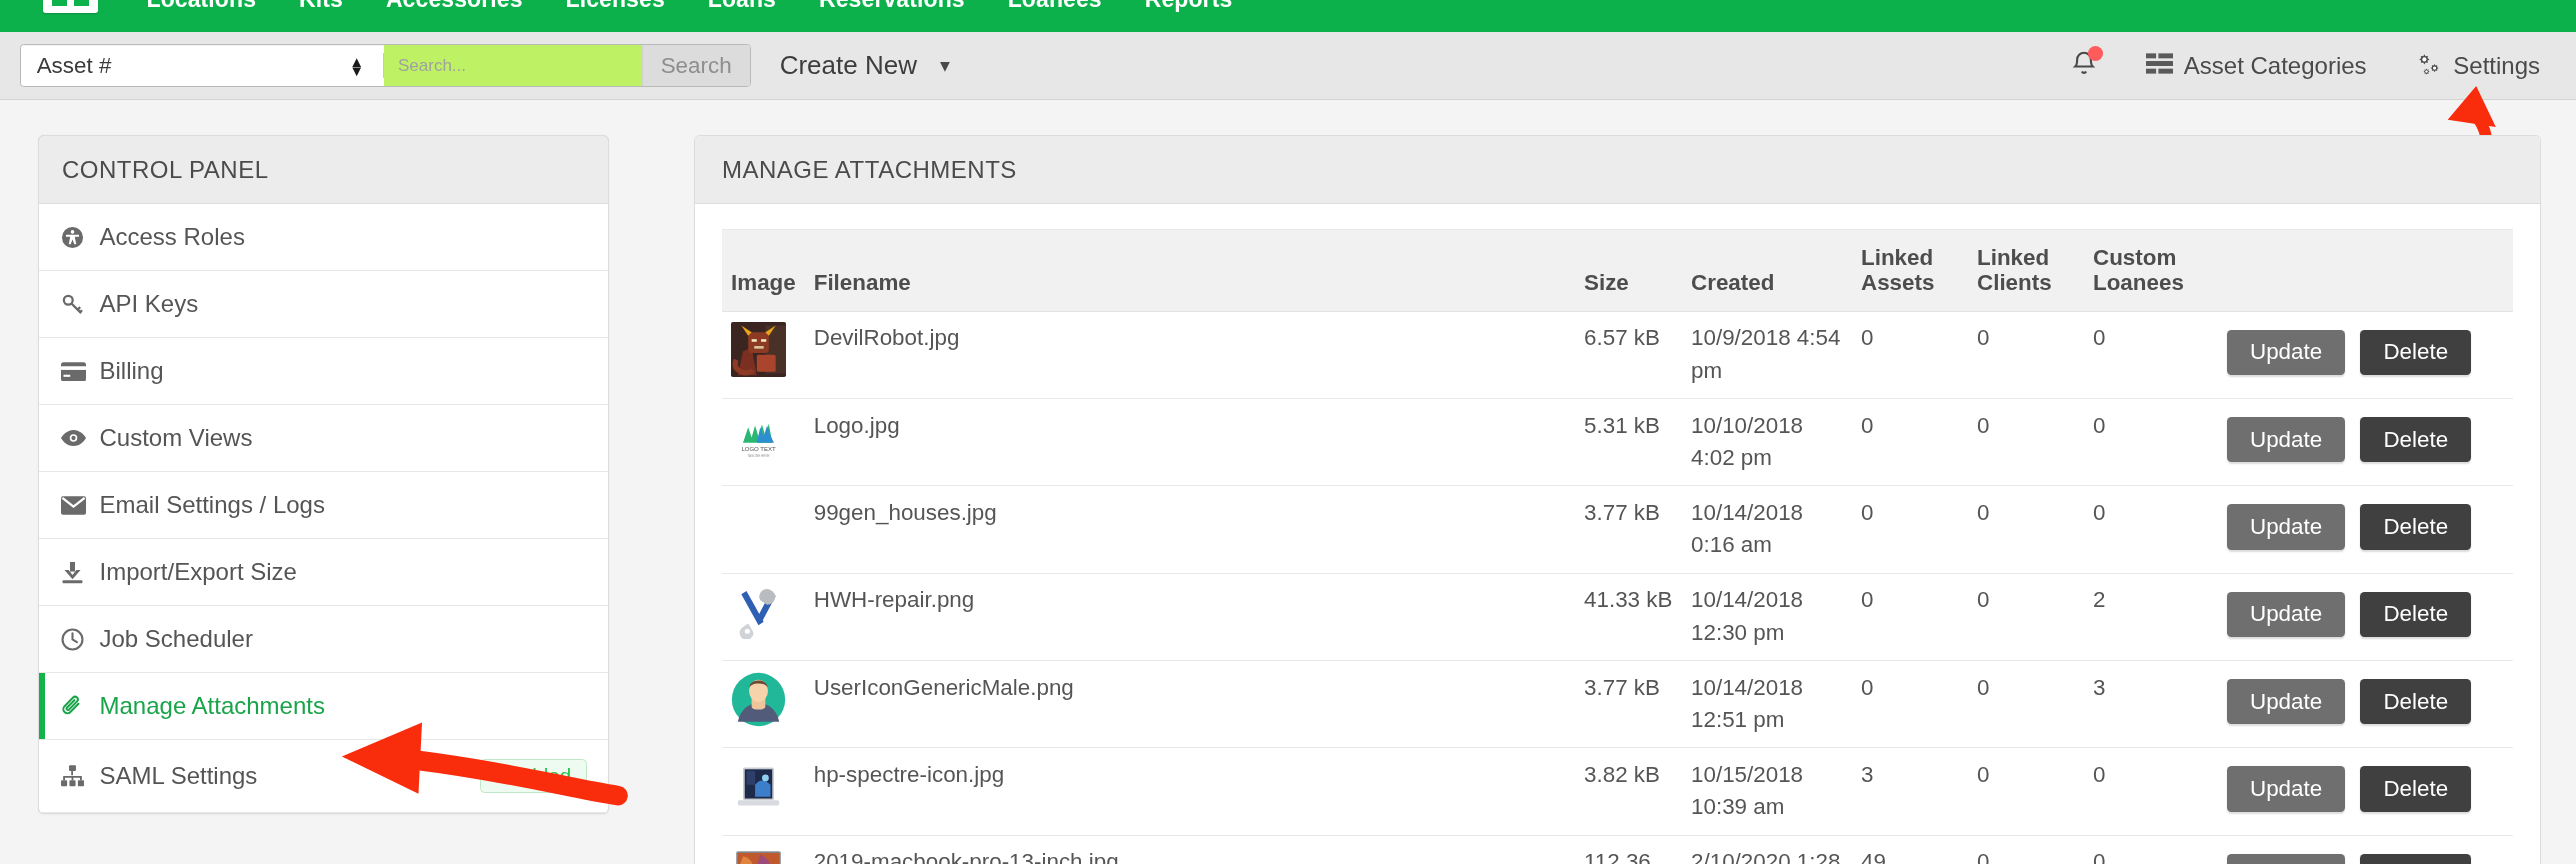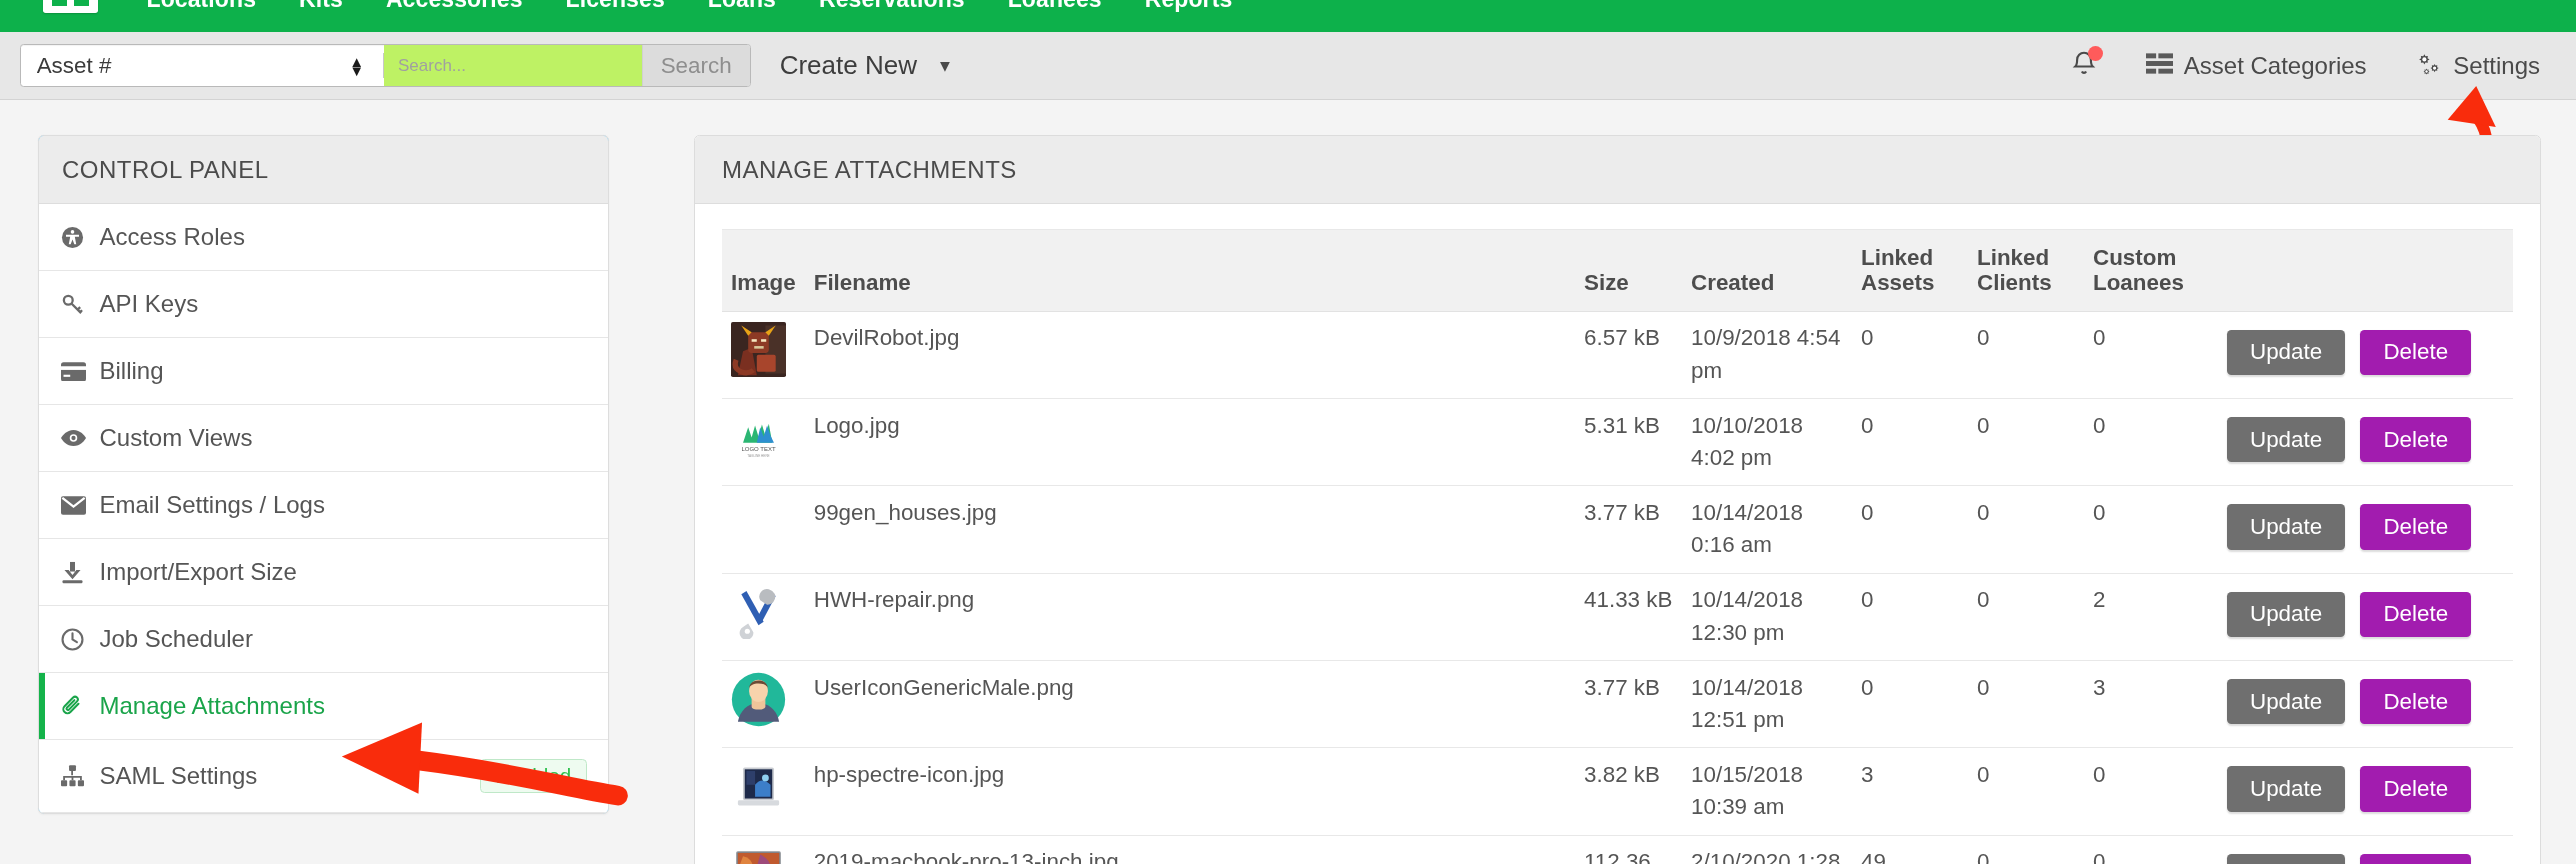--- a/index.html
+++ b/index.html
@@ -243,21 +243,21 @@
     font-size: 22.4px;
     color: #fff;
     border: none;
     border-radius: 4.5px;
     padding: 9.8px 23px;
     cursor: pointer;
     font-family: "Liberation Sans", sans-serif;
     box-shadow: 0 1.8px 1.8px rgba(0,0,0,.14);
   }
   .btn-update { background: #6f6f6f; }
-  .btn-delete { background: #a21caf; margin-left: 9px; }
+  .btn-delete { background: #404040; margin-left: 9px; }
 
   
   .arrow-svg { position: absolute; pointer-events: none; }
 </style>
 </head>
 <body>
 
 <div id="topnav">
   <div id="brand-logo">
     <div class="blk l"></div>

